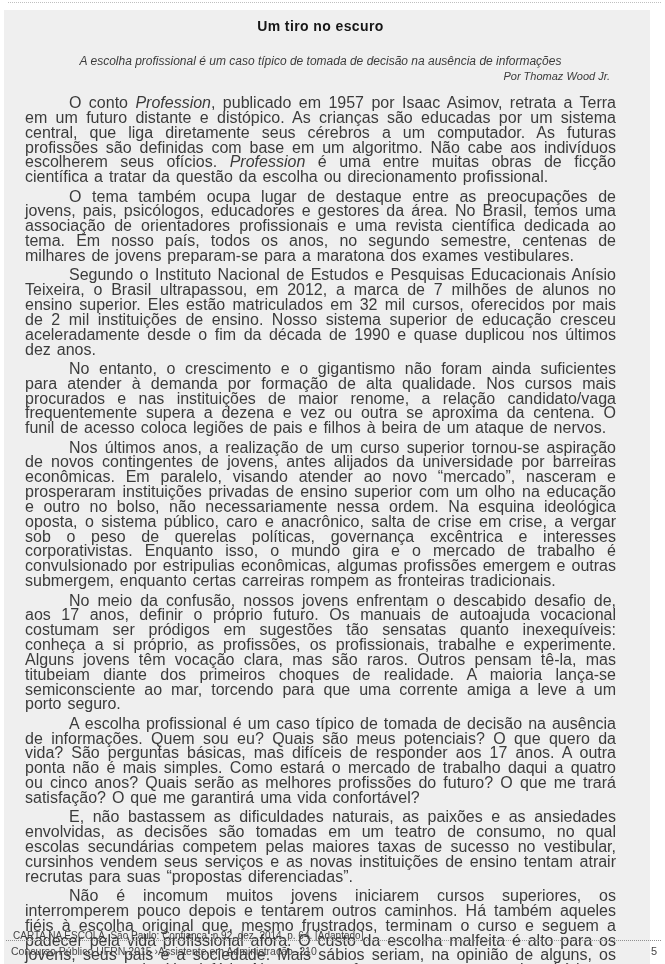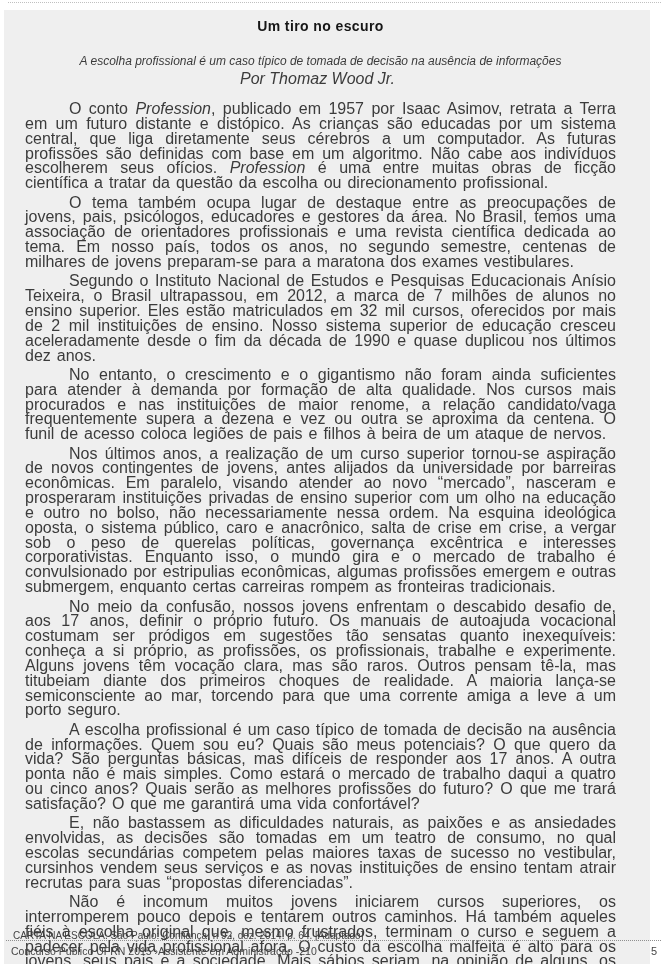--- a/index.html
+++ b/index.html
@@ -40,23 +40,23 @@
     margin: 2px 0 20px 0;
     letter-spacing: 0.4px;
   }
   .doc-subtitle {
     font-size: 12px;
     font-style: italic;
     text-align: center;
     margin: 0 0 2px 0;
   }
   .doc-byline {
-    font-size: 16px;
+    font-size: 11px;
     font-style: italic;
-    text-align: center;
+    text-align: right;
     margin: 0 6px 14px 0;
   }
   .para {
     font-size: 16px;
     line-height: 14.85px;
     text-align: justify;
     text-indent: 44px;
     margin: 0 0 4.5px 0;
     word-spacing: 1.5px;
   }

